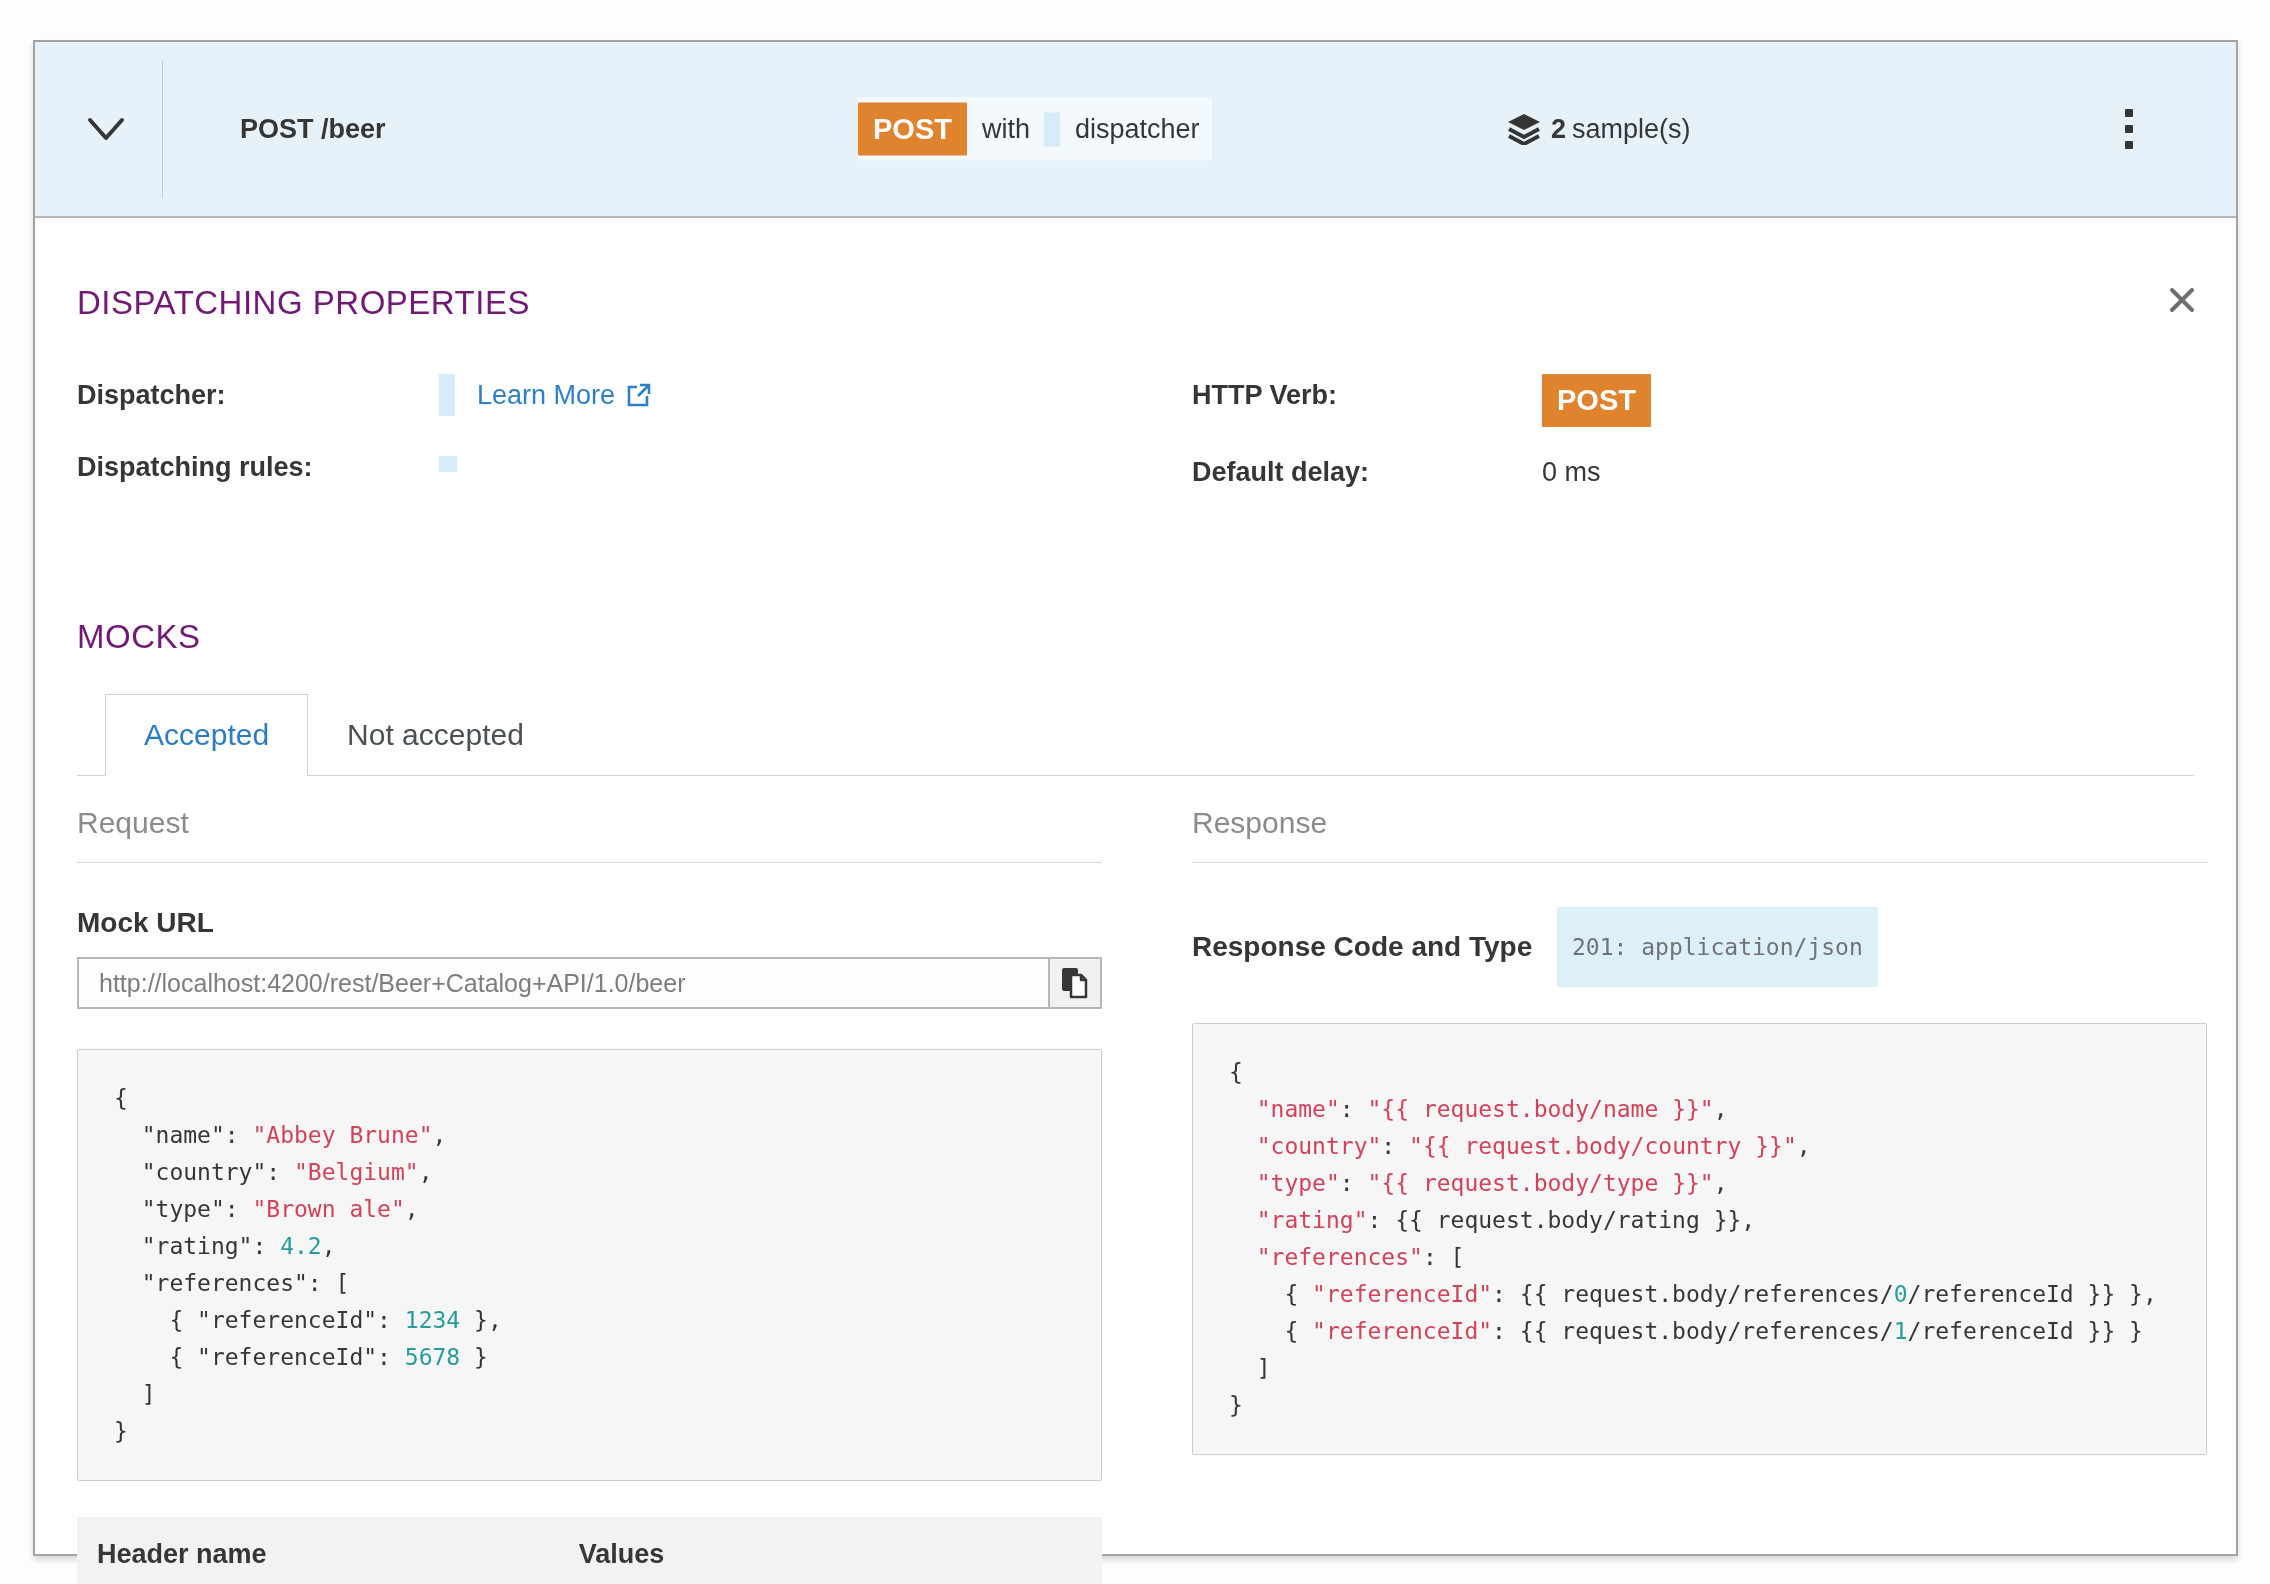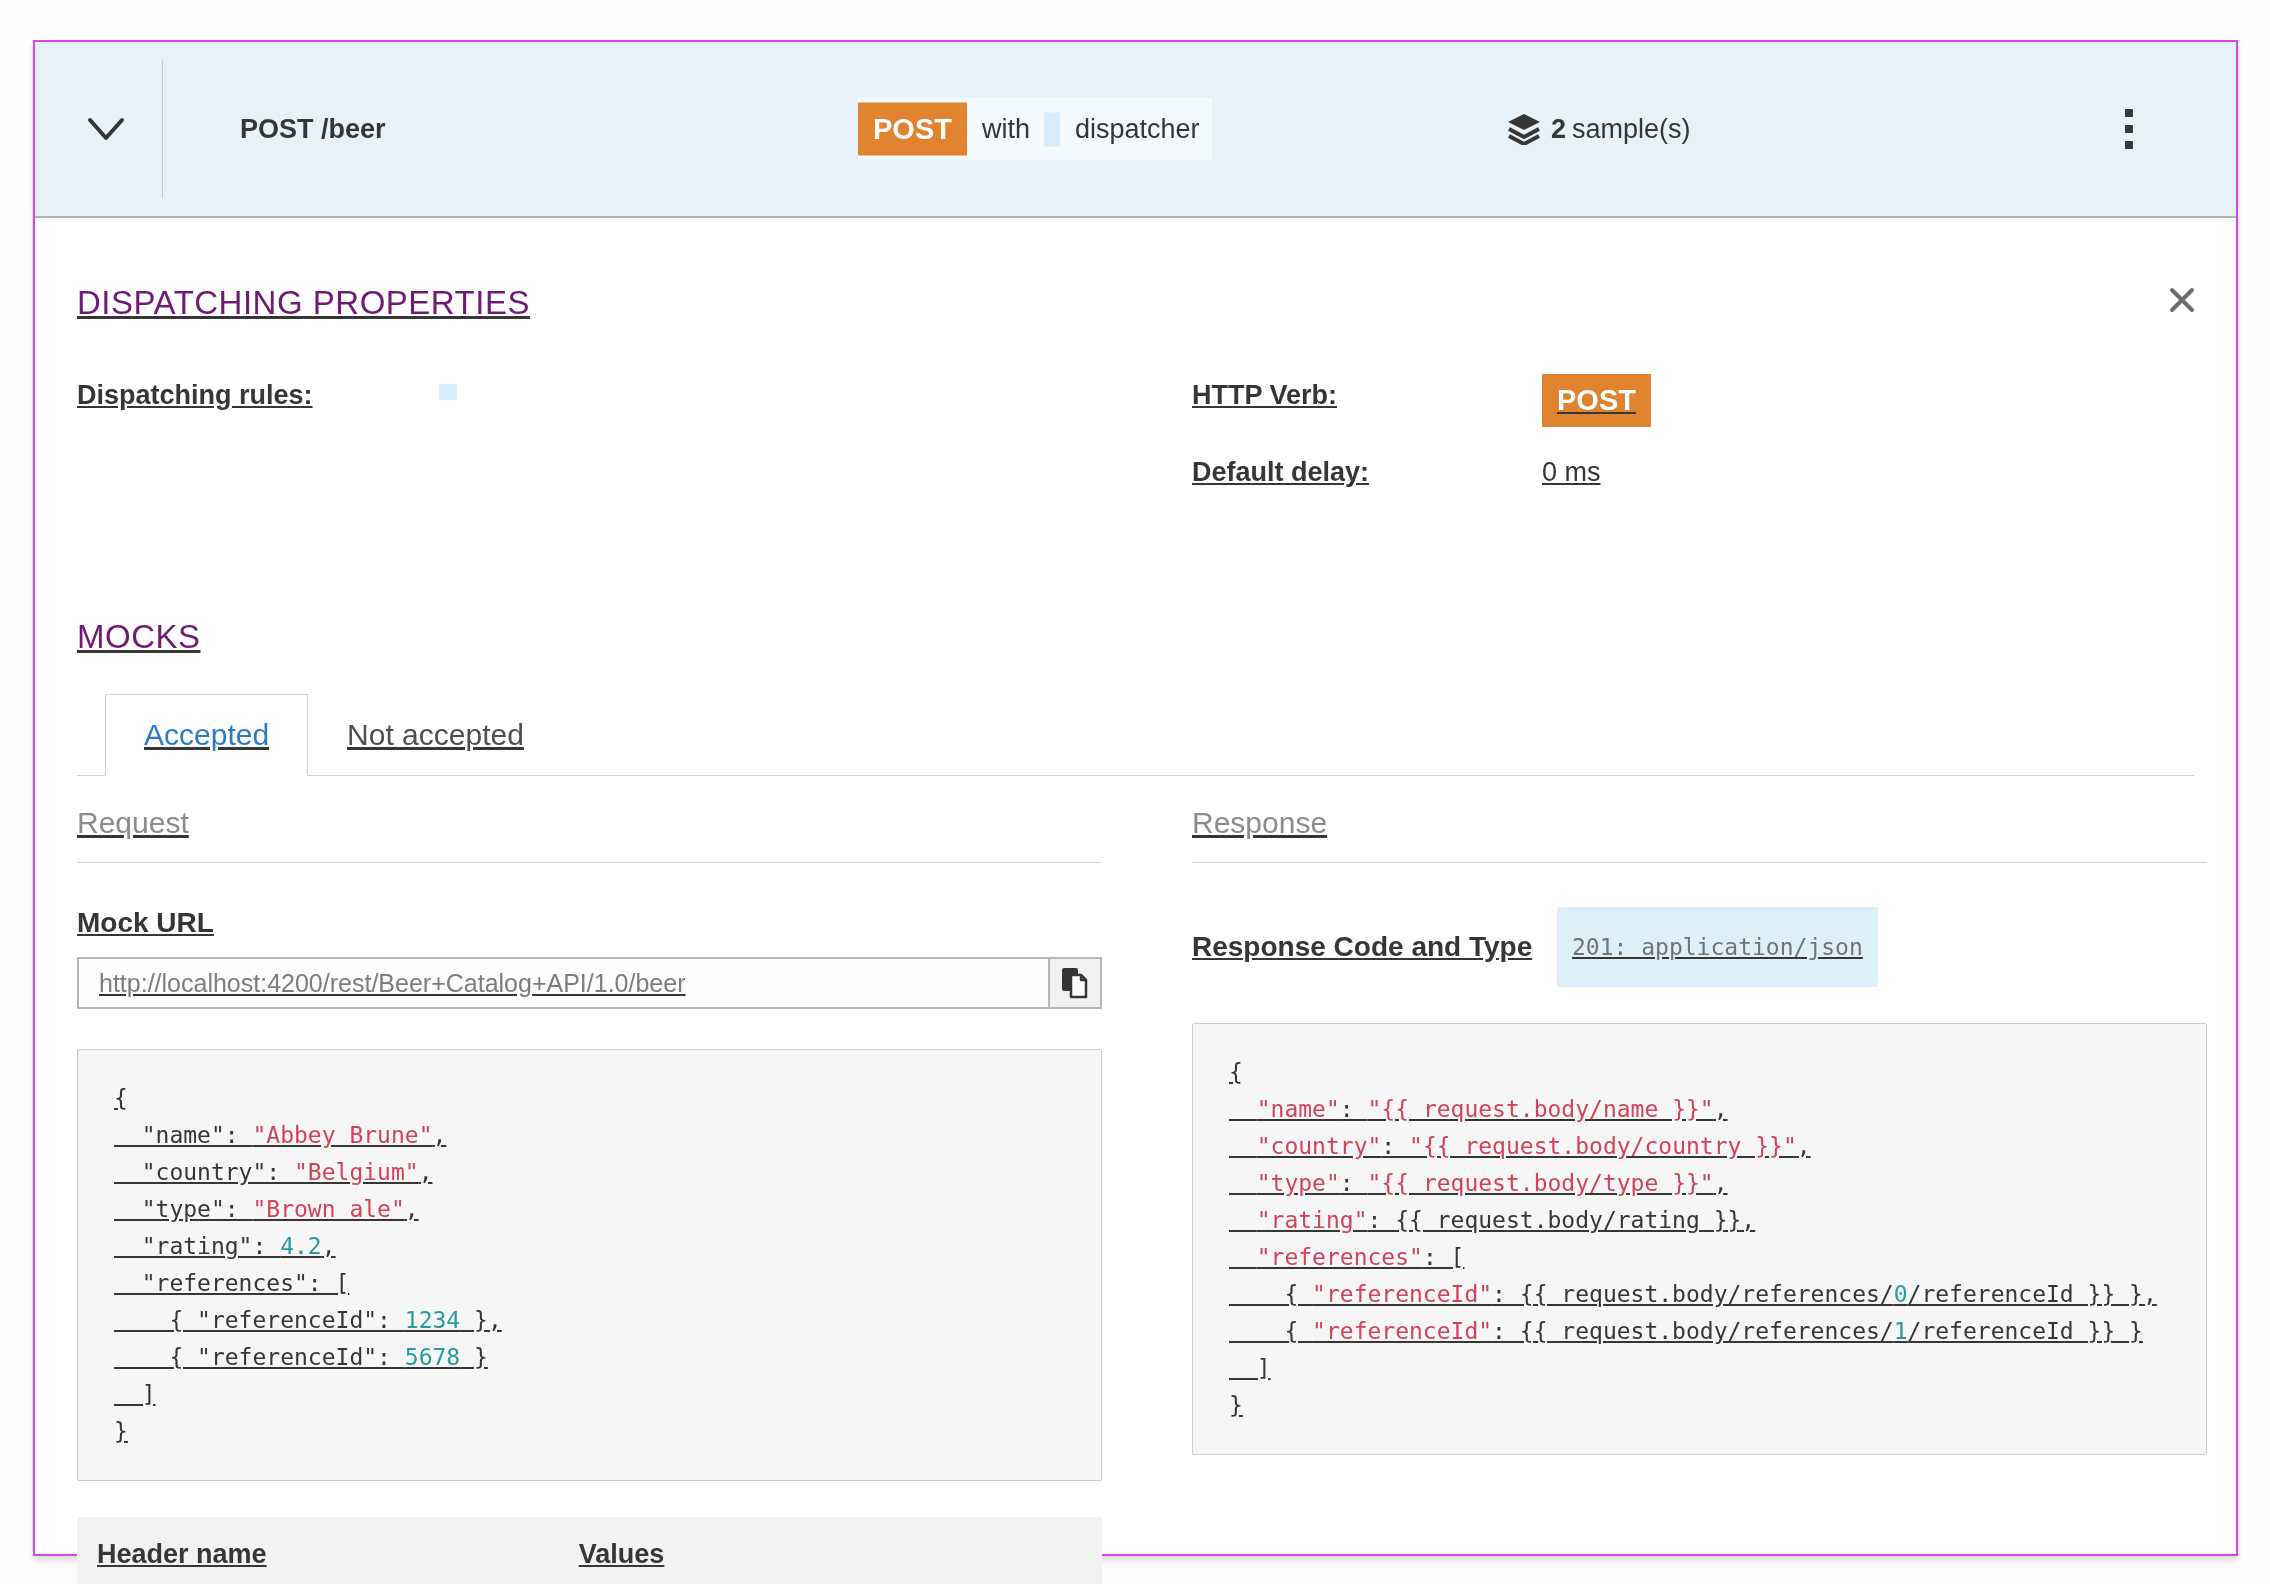--- a/index.html
+++ b/index.html
@@ -15,23 +15,22 @@
   }
   *{box-sizing:border-box;}
   html,body{margin:0;padding:0;}
   body{
     width:2270px;height:1584px;position:relative;
     background:#fdfdfd;color:#363636;
     font-family:"Liberation Sans",sans-serif;
   }
   .card{
     position:absolute;left:33px;top:40px;width:2205px;height:1516px;
-    background:#ffffff;border:2px solid #d946ef;
+    background:#ffffff;border:2px solid #a3a3a3;
     box-shadow:0 4px 6px rgba(0,0,0,0.14);
-    text-decoration:underline;
   }
   
   .card-header{
     position:relative;height:176px;background:var(--c-header_bg);
     border-bottom:2px solid #b6b6b6;
   }
   .hdr-chevron{position:absolute;left:52px;top:50%;transform:translateY(-50%);line-height:0;cursor:pointer;}
   .hdr-divider{position:absolute;left:127px;top:18px;bottom:18px;width:1px;background:#c6cbd0;}
   .hdr-title{
     position:absolute;left:205px;top:50%;transform:translateY(-50%);
@@ -166,20 +165,36 @@
       <svg width="32" height="32" viewBox="0 0 32 32">
           <path d="M6 6 L26 26 M26 6 L6 26" stroke="#6d6d6d" stroke-width="4" stroke-linecap="round"></path>
         </svg>
     </span>
 
     <div class="section-title">DISPATCHING PROPERTIES</div>
 
     <div class="dispatch-grid">
       <div>
         <div class="prop-row">
+          <span class="prop-label">Dispatcher:</span>
+          <span class="prop-value">
+            <span class="chip-tall"></span>
+            <a class="learn-more">
+              <span>Learn More</span>
+              <span class="icon">
+                <svg width="26" height="26" viewBox="0 0 26 26">
+                  <path d="M12 5 H4 V23 H22 V14" fill="none" stroke="#2e7fc5" stroke-width="2.6"></path>
+                  <path d="M15 3 H24 V12" fill="none" stroke="#2e7fc5" stroke-width="2.6"></path>
+                  <path d="M23.5 3.5 L13 14" fill="none" stroke="#2e7fc5" stroke-width="2.6"></path>
+                </svg>
+              </span>
+            </a>
+          </span>
+        </div>
+        <div class="prop-row">
           <span class="prop-label">Dispatching rules:</span>
           <span class="prop-value">
             <span class="chip-small"></span>
           </span>
         </div>
       </div>
       <div>
         <div class="prop-row">
           <span class="prop-label-r">HTTP Verb:</span>
           <span class="prop-value">

